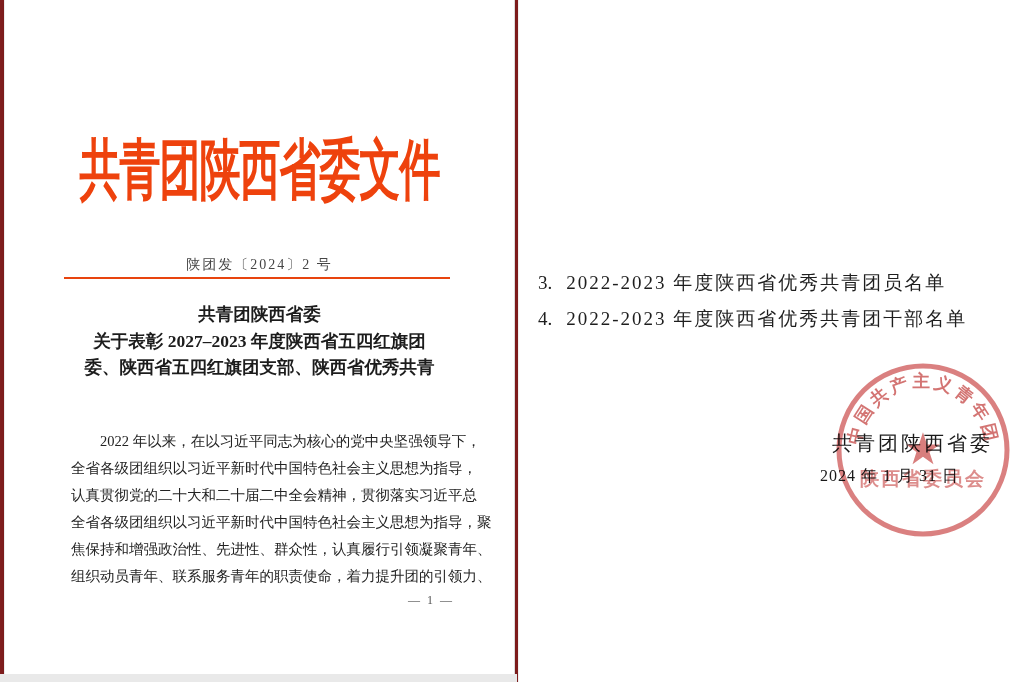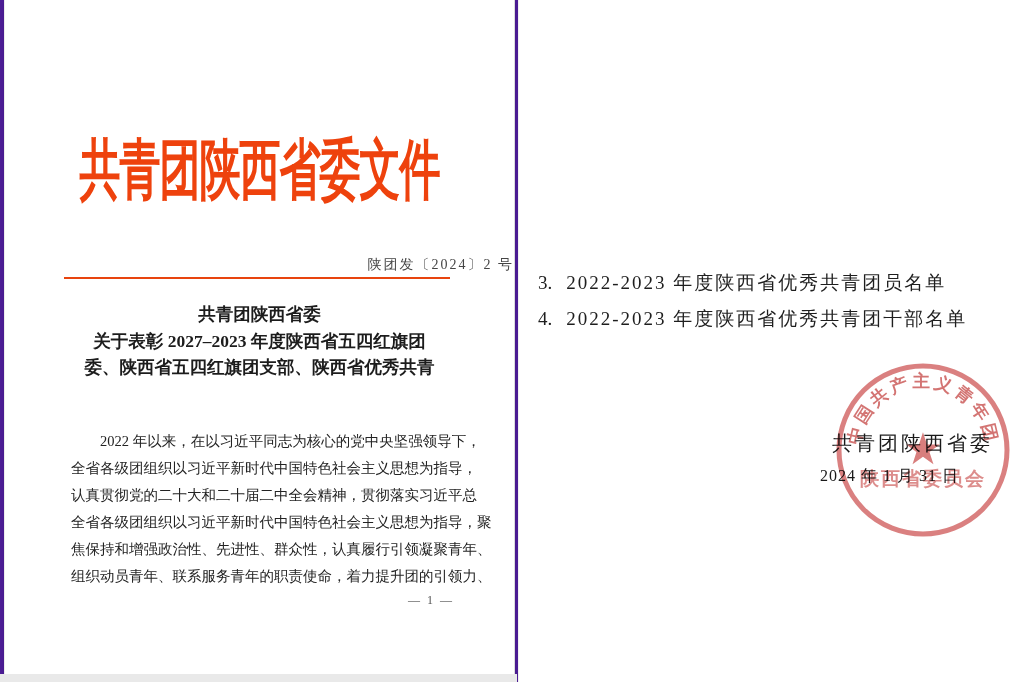--- a/index.html
+++ b/index.html
@@ -1,18 +1,18 @@
 <!DOCTYPE html>
 <html><head>
 <meta charset="utf-8">
 <style>
   html,body{margin:0;padding:0;background:#ffffff;}
   #canvas{
     position:relative;width:1024px;height:682px;overflow:hidden;
-    background:#4c1d95;
+    background:#7f1d1d;
     font-family:"Liberation Serif","DejaVu Serif",serif;
   }
   
   .left-page{
     position:absolute;left:4px;top:0;width:509px;height:674px;
     background:#ffffff;
     border-left:1px solid #ececec;border-right:1px solid #dcdcdc;
     box-shadow:0 2px 3px rgba(0,0,0,0.10);
   }
   .bottom-strip{
@@ -21,21 +21,21 @@
   }
   .letterhead{
     position:absolute;left:0;right:0;top:126px;
     text-align:center;font-weight:bold;font-size:41px;
     letter-spacing:-1px;color:#ee420d;
     transform:scaleY(1.6);transform-origin:center top;
     white-space:nowrap;
   }
   .doc-number{
     position:absolute;left:0;right:0;top:256px;
-    text-align:right;font-size:14px;letter-spacing:2px;color:#454545;
+    text-align:center;font-size:14px;letter-spacing:2px;color:#454545;
   }
   .red-rule{
     position:absolute;left:59px;top:277px;width:386px;height:2px;
     background:#e8440e;
   }
   .doc-title{
     position:absolute;left:10px;right:10px;top:301px;
     text-align:center;font-weight:bold;font-size:17.5px;
     line-height:26.5px;color:#1c1c1c;
   }

